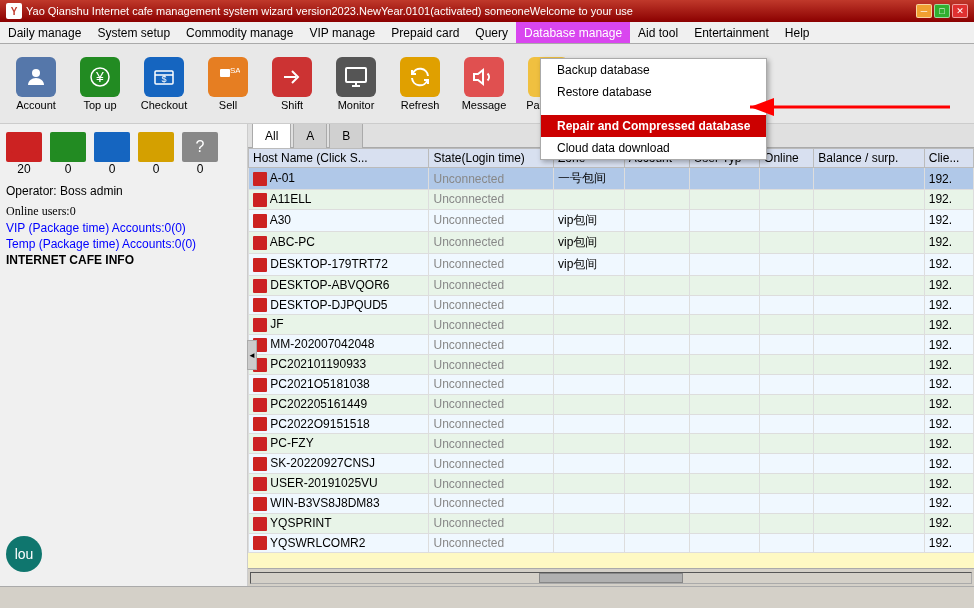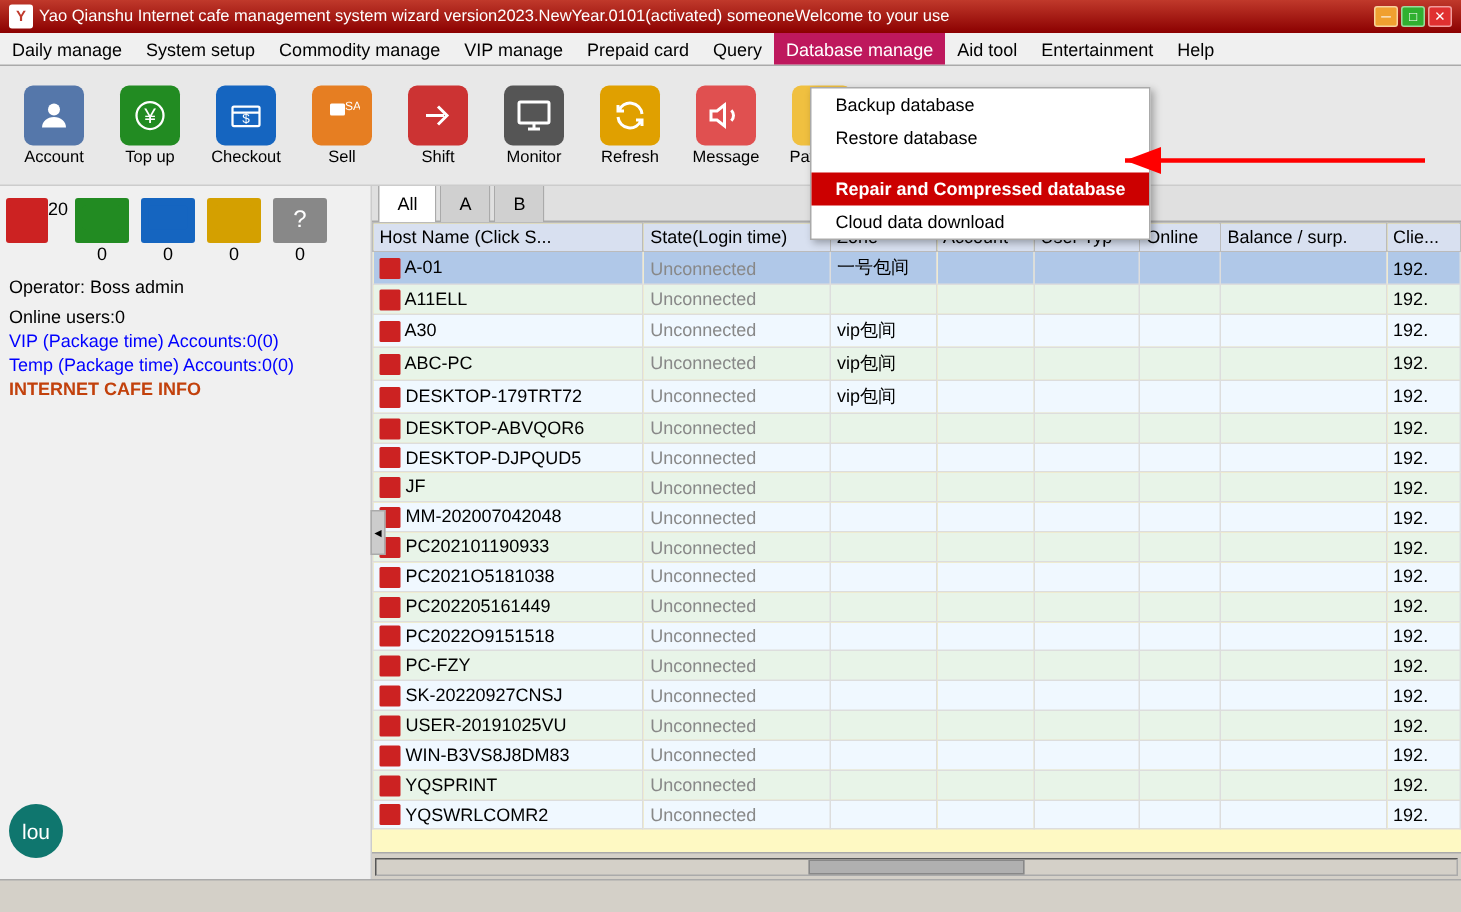--- a/index.html
+++ b/index.html
@@ -34,21 +34,21 @@
     }
     .menu-item {
       padding: 2px 8px;
       cursor: pointer;
       font-size: 12px;
       color: #000;
       height: 100%;
       display: flex;
       align-items: center;
     }
-    .menu-item.active { background: #be185d; color: white; }
+    .menu-item.active { background: #d946ef; color: white; }
 
     
     #toolbar {
       background: #e8e8e8;
       height: 80px;
       display: flex;
       align-items: center;
       padding: 4px 6px;
       border-bottom: 1px solid #ccc;
       gap: 4px;
@@ -388,21 +388,21 @@
     </div>
     <span>Payment</span>
   </div>
 </div>
 
 <div id="main">
 
   <div id="leftpanel">
 
     <div class="machine-grid">
-      <div style="display:flex;flex-direction:row;">
+      <div style="display:flex;flex-direction:column;align-items:center;">
         <div class="machine-icon mc-red">
           <svg width="28" height="22" viewBox="0 0 28 22">
               <rect x="1" y="1" width="26" height="16" rx="2" fill="#cc2222"></rect>
               <rect x="8" y="17" width="12" height="3" fill="#cc2222"></rect>
             </svg>
         </div>
         <span class="num">20</span>
       </div>
       <div style="display:flex;flex-direction:column;align-items:center;">
         <div class="machine-icon mc-green">
@@ -432,24 +432,24 @@
         <span class="num">0</span>
       </div>
       <div style="display:flex;flex-direction:column;align-items:center;">
         <div class="machine-icon mc-question" style="background:#888;font-size:16px;color:white;display:flex;align-items:center;justify-content:center;">?</div>
         <span class="num">0</span>
       </div>
     </div>
 
     <div class="info-section">
       <div class="info-line">Operator: Boss admin</div>
-      <div class="info-line" style="margin-top:6px;">Online users:0</div>
+      <div class="info-line" style="margin-top:6px;font-family:Liberation Serif, serif;">Online users:0</div>
       <div class="info-line" style="color:blue;">VIP (Package time) Accounts:0(0)</div>
       <div class="info-line" style="color:blue;">Temp (Package time) Accounts:0(0)</div>
-      <div class="info-line" style="color:#c2410c;font-weight:bold;">INTERNET CAFE  INFO</div>
+      <div class="info-line" style="color:#000000;font-weight:bold;">INTERNET CAFE  INFO</div>
     </div>
 
     <div style="position:absolute;bottom:10px;left:4px;">
       <div class="avatar">
         <span>lou</span>
       </div>
     </div>
 
     <div class="collapse-btn">◄</div>
   </div>

